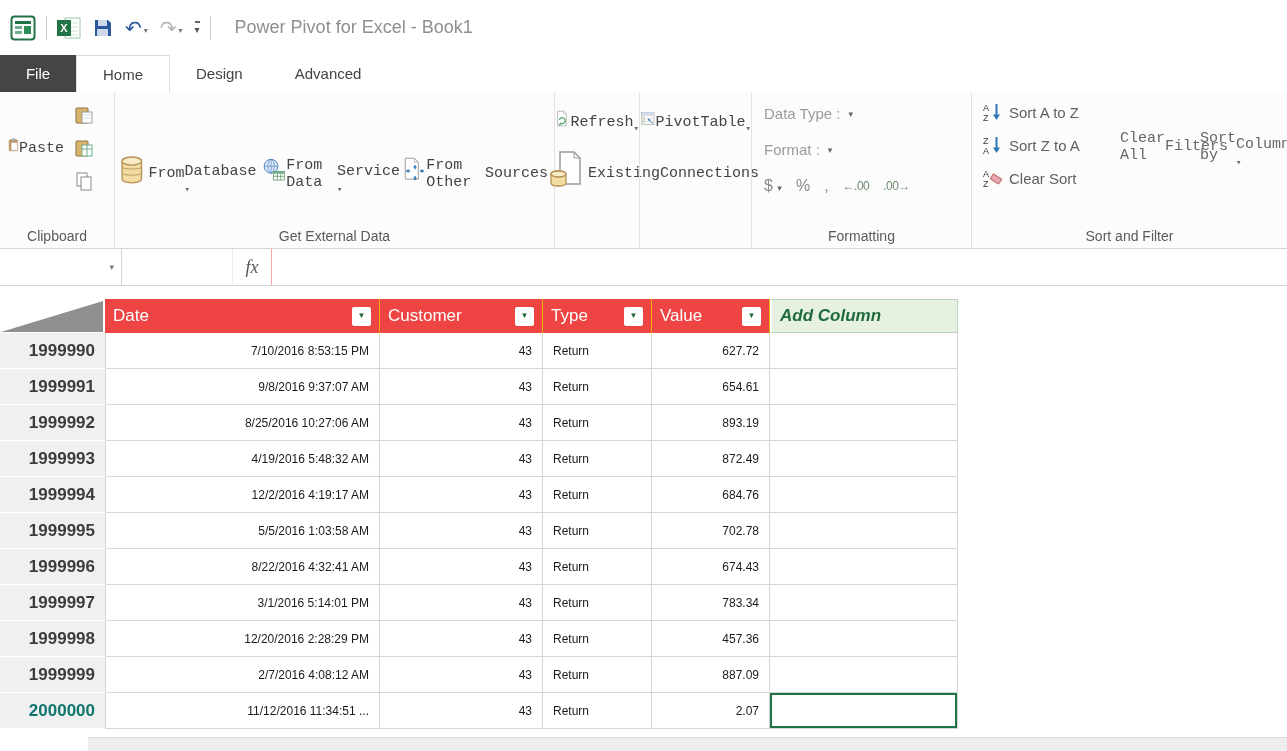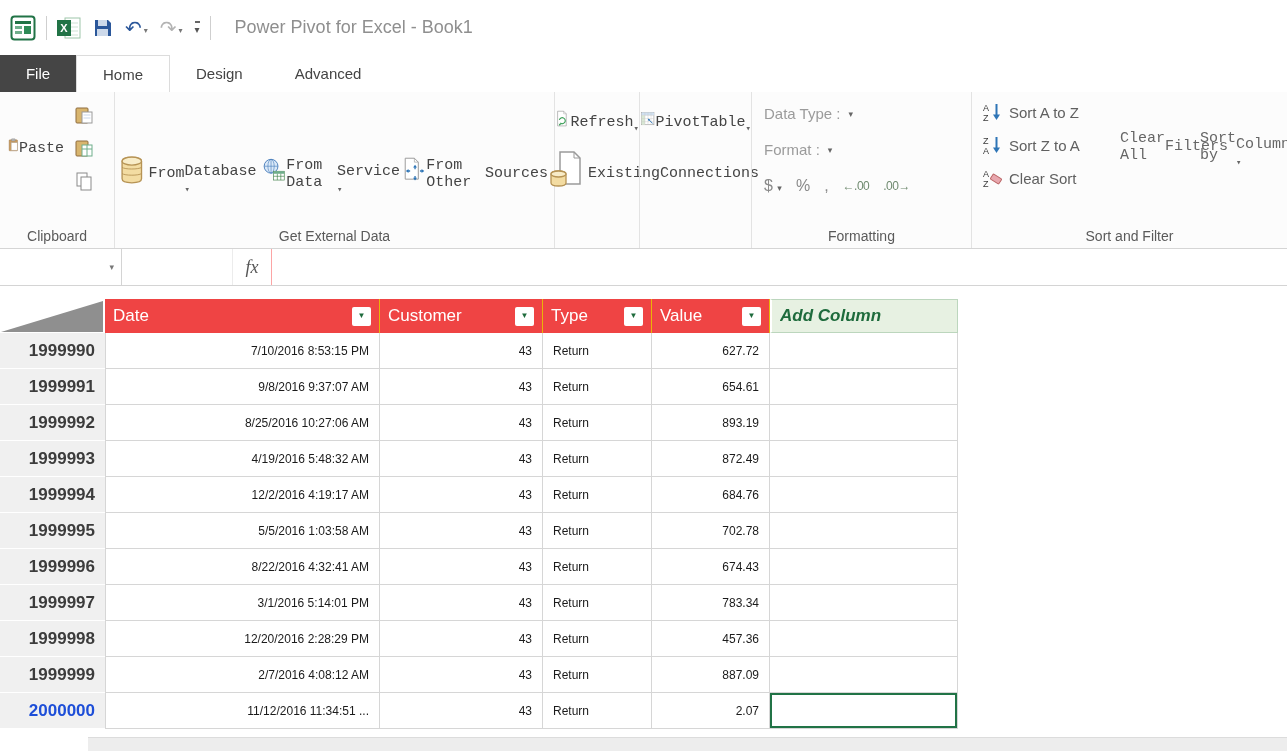--- a/index.html
+++ b/index.html
@@ -91,21 +91,21 @@
   .grid-row { display: flex; height: 36px; }
   .rownum { width: 105px; background: #f0f0f0; border-bottom: 1px solid #fff; color: #3c3c3c; font-size: 17px;
             font-weight: 600; display: flex; align-items: center; justify-content: flex-end; padding-right: 10px; }
   .cell { border-right: 1px solid #d6d6d6; border-bottom: 1px solid #d6d6d6; font-size: 12px; color: #1b1b1b;
           display: flex; align-items: center; padding: 0 10px; background: #fff; overflow: hidden; white-space: nowrap; }
   .c-date { width: 275px; justify-content: flex-end; border-left: 1px solid #d6d6d6; }
   .c-cust { width: 163px; justify-content: flex-end; }
   .c-type { width: 109px; }
   .c-val  { width: 118px; justify-content: flex-end; }
   .c-add  { width: 188px; }
-  .grid-row.selected .rownum { color: #1d4ed8; }
+  .grid-row.selected .rownum { color: #0f766e; }
   .grid-row.selected .c-add { box-shadow: inset 0 0 0 2px #217346; }
 
   
   .bottom-area { height: 22px; position: relative; background: #fff; }
   .hscroll { position: absolute; left: 88px; right: 0; bottom: 0; height: 14px; background: #ededed; border-top: 1px solid #dcdcdc; }
 </style>
 </head>
 <body>
 
 <div class="titlebar">

